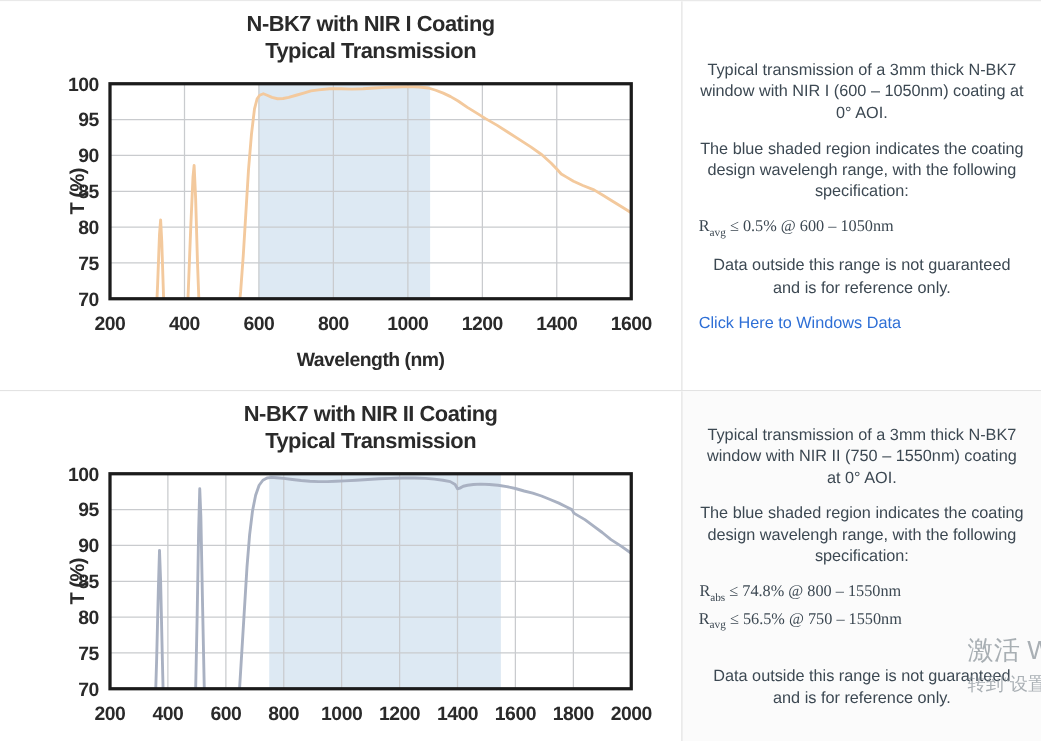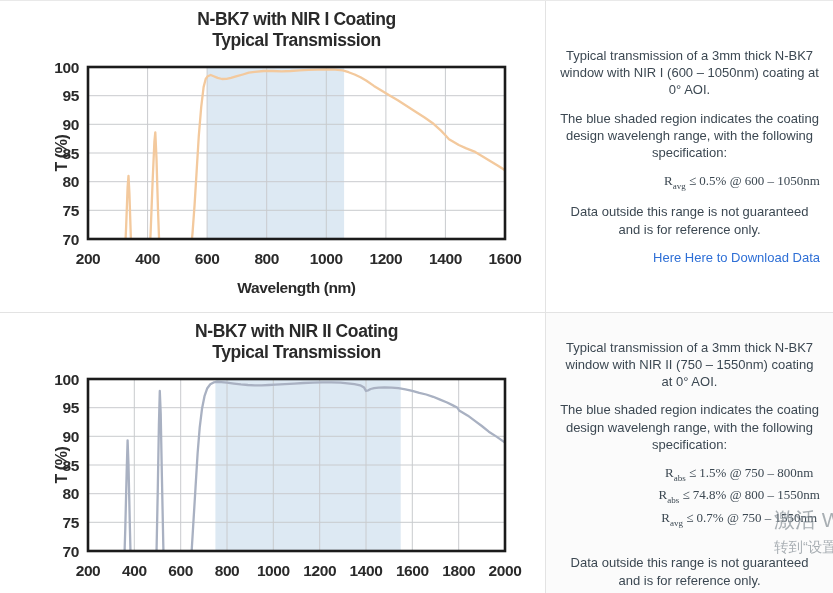--- a/index.html
+++ b/index.html
@@ -13,21 +13,21 @@
     font-family:"Liberation Sans", sans-serif;
   }
   .row{display:flex;width:833px;box-sizing:border-box;}
   .row-1{height:312px;border-bottom:1px solid #e3e3e3;}
   .row-2{height:280px;overflow:hidden;}
   .chart-cell{width:545px;flex:0 0 545px;overflow:hidden;background:#ffffff;}
   .chart-cell svg{display:block;}
   .info-cell{
     flex:1 1 auto;
     border-left:1px solid #e3e3e3;
-    display:flex;flex-direction:column;justify-content:center;align-items:flex-end;
+    display:flex;flex-direction:column;justify-content:center;align-items:flex-start;
     text-align:center;
     padding:16px 13px;box-sizing:border-box;
     color:#3c4852;
     font-size:13px;line-height:1.32;
     gap:11px;
   }
   .row-2 .info-cell{background:#fbfbfb;justify-content:flex-start;padding-top:26px;}
   .info-p{margin:0;}
   .specs{display:flex;flex-direction:column;gap:2px;}
   .spec-line{white-space:nowrap;font-family:Liberation Serif, serif;}
@@ -93,21 +93,21 @@
           <text x="296.5" y="292" text-anchor="middle" font-size="15.5" class="ct">Wavelength (nm)</text>
         </svg>
     </div>
     <aside class="info-cell">
       <p class="info-p">Typical transmission of a 3mm thick N-BK7 window with NIR I (600 – 1050nm) coating at 0° AOI.</p>
       <p class="info-p">The blue shaded region indicates the coating design wavelengh range, with the following specification:</p>
       <div class="specs">
           <div class="spec-line"><span>R</span><sub>avg</sub><span> ≤ 0.5% @ 600 – 1050nm</span></div>
         </div>
       <p class="info-p">Data outside this range is not guaranteed and is for reference only.</p>
-      <a class="dl-link" href="#">Here Here to Download Data</a>
+      <a class="dl-link" href="#">Click Here to Windows Data</a>
     </aside>
   </section>
 
   <section class="row row-2">
     <div class="chart-cell">
       <svg width="545" height="305" viewBox="0 0 545 305">
           <rect x="215.4" y="66" width="185.3" height="172" fill="#dde9f3"></rect>
           <line x1="88" x2="505" y1="209.3" y2="209.3" stroke="#c9cbce" stroke-width="1"></line>
           <line x1="88" x2="505" y1="180.7" y2="180.7" stroke="#c9cbce" stroke-width="1"></line>
           <line x1="88" x2="505" y1="152.0" y2="152.0" stroke="#c9cbce" stroke-width="1"></line>
@@ -147,23 +147,22 @@
           <text x="505" y="263" text-anchor="middle" font-size="15.5" class="ct">2000</text>
           <text x="296.5" y="24" text-anchor="middle" font-size="17.5" class="ct">N-BK7 with NIR II Coating</text>
           <text x="296.5" y="45" text-anchor="middle" font-size="17.5" class="ct">Typical Transmission</text>
           <text x="67" y="152" text-anchor="middle" font-size="16" class="ct" transform="rotate(-90 67 152)">T (%)</text>
         </svg>
     </div>
     <aside class="info-cell">
       <p class="info-p">Typical transmission of a 3mm thick N-BK7 window with NIR II (750 – 1550nm) coating at 0° AOI.</p>
       <p class="info-p">The blue shaded region indicates the coating design wavelengh range, with the following specification:</p>
       <div class="specs">
-          <div class="spec-line"><span>R</span><sub>abs</sub><span> ≤ 1.5% @ 750 – 800nm</span></div>
           <div class="spec-line"><span>R</span><sub>abs</sub><span> ≤ 74.8% @ 800 – 1550nm</span></div>
-          <div class="spec-line"><span>R</span><sub>avg</sub><span> ≤ 0.7% @ 750 – 1550nm</span></div>
+          <div class="spec-line"><span>R</span><sub>avg</sub><span> ≤ 56.5% @ 750 – 1550nm</span></div>
         </div>
       <p class="info-p gap-lg">Data outside this range is not guaranteed and is for reference only.</p>
 
     </aside>
   </section>
 
   <div class="watermark">
     <div class="wm-line1">激活 Windows</div>
     <div class="wm-line2">转到“设置”以激活</div>
   </div>

